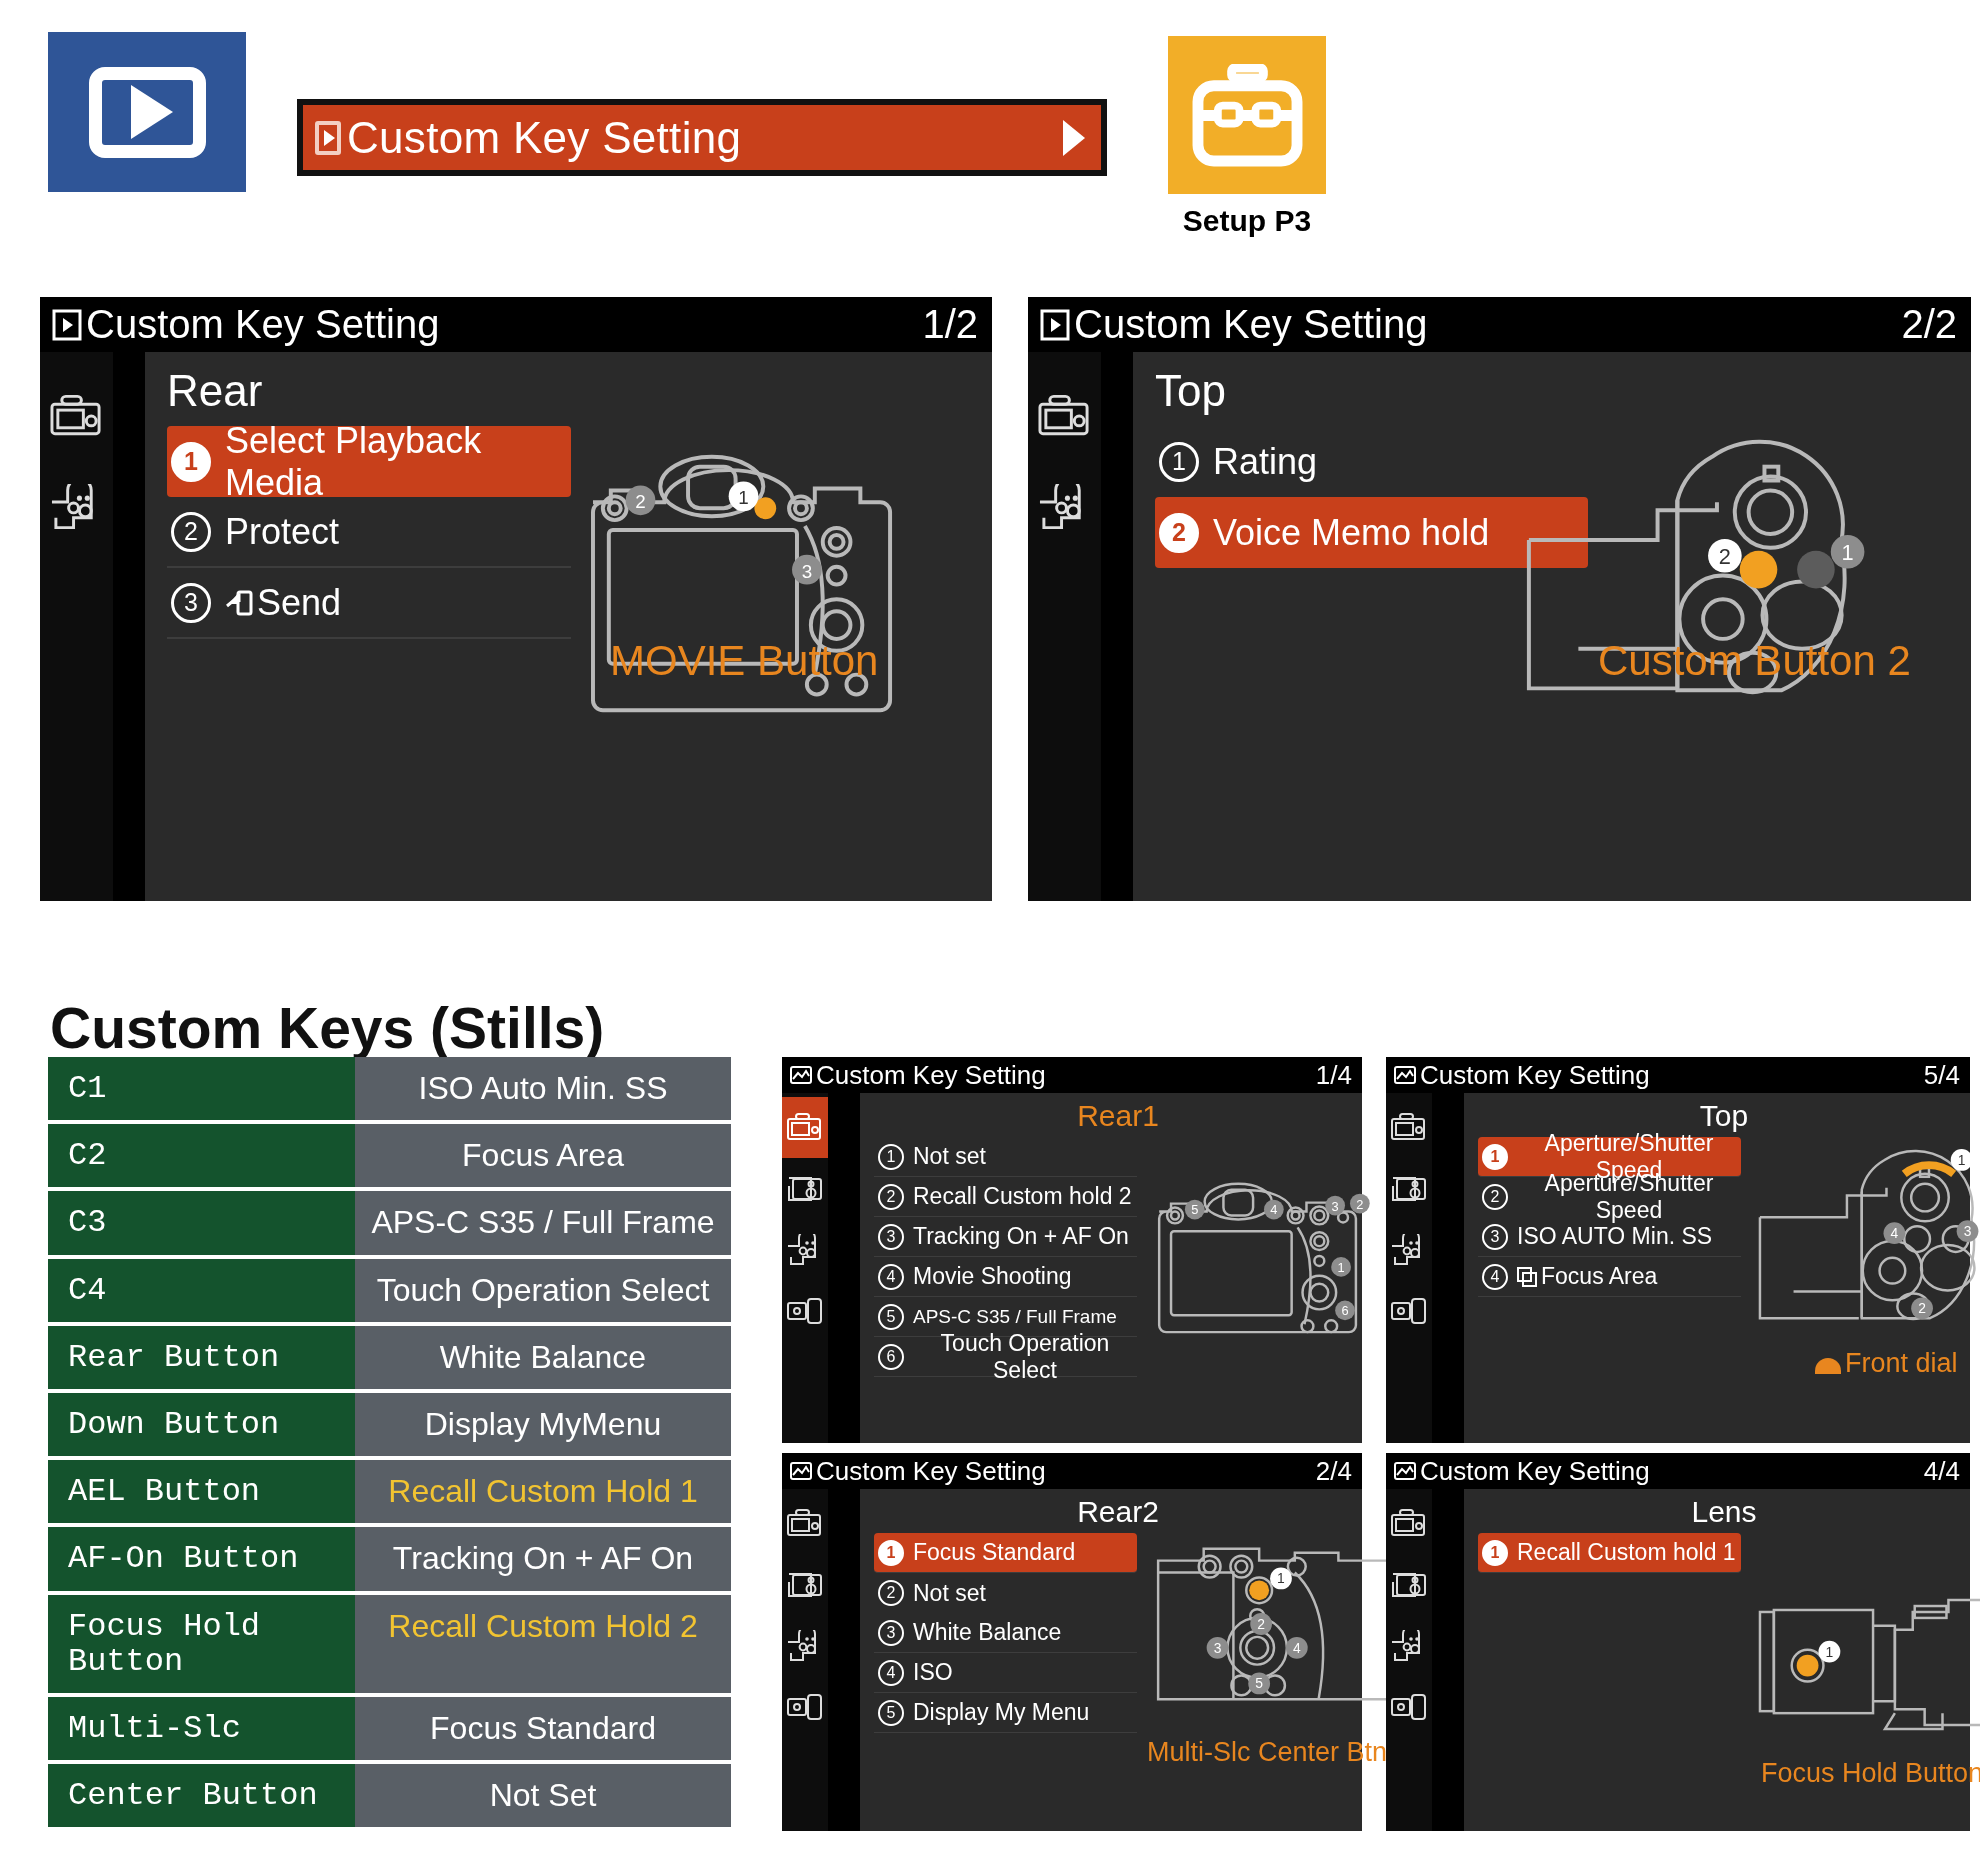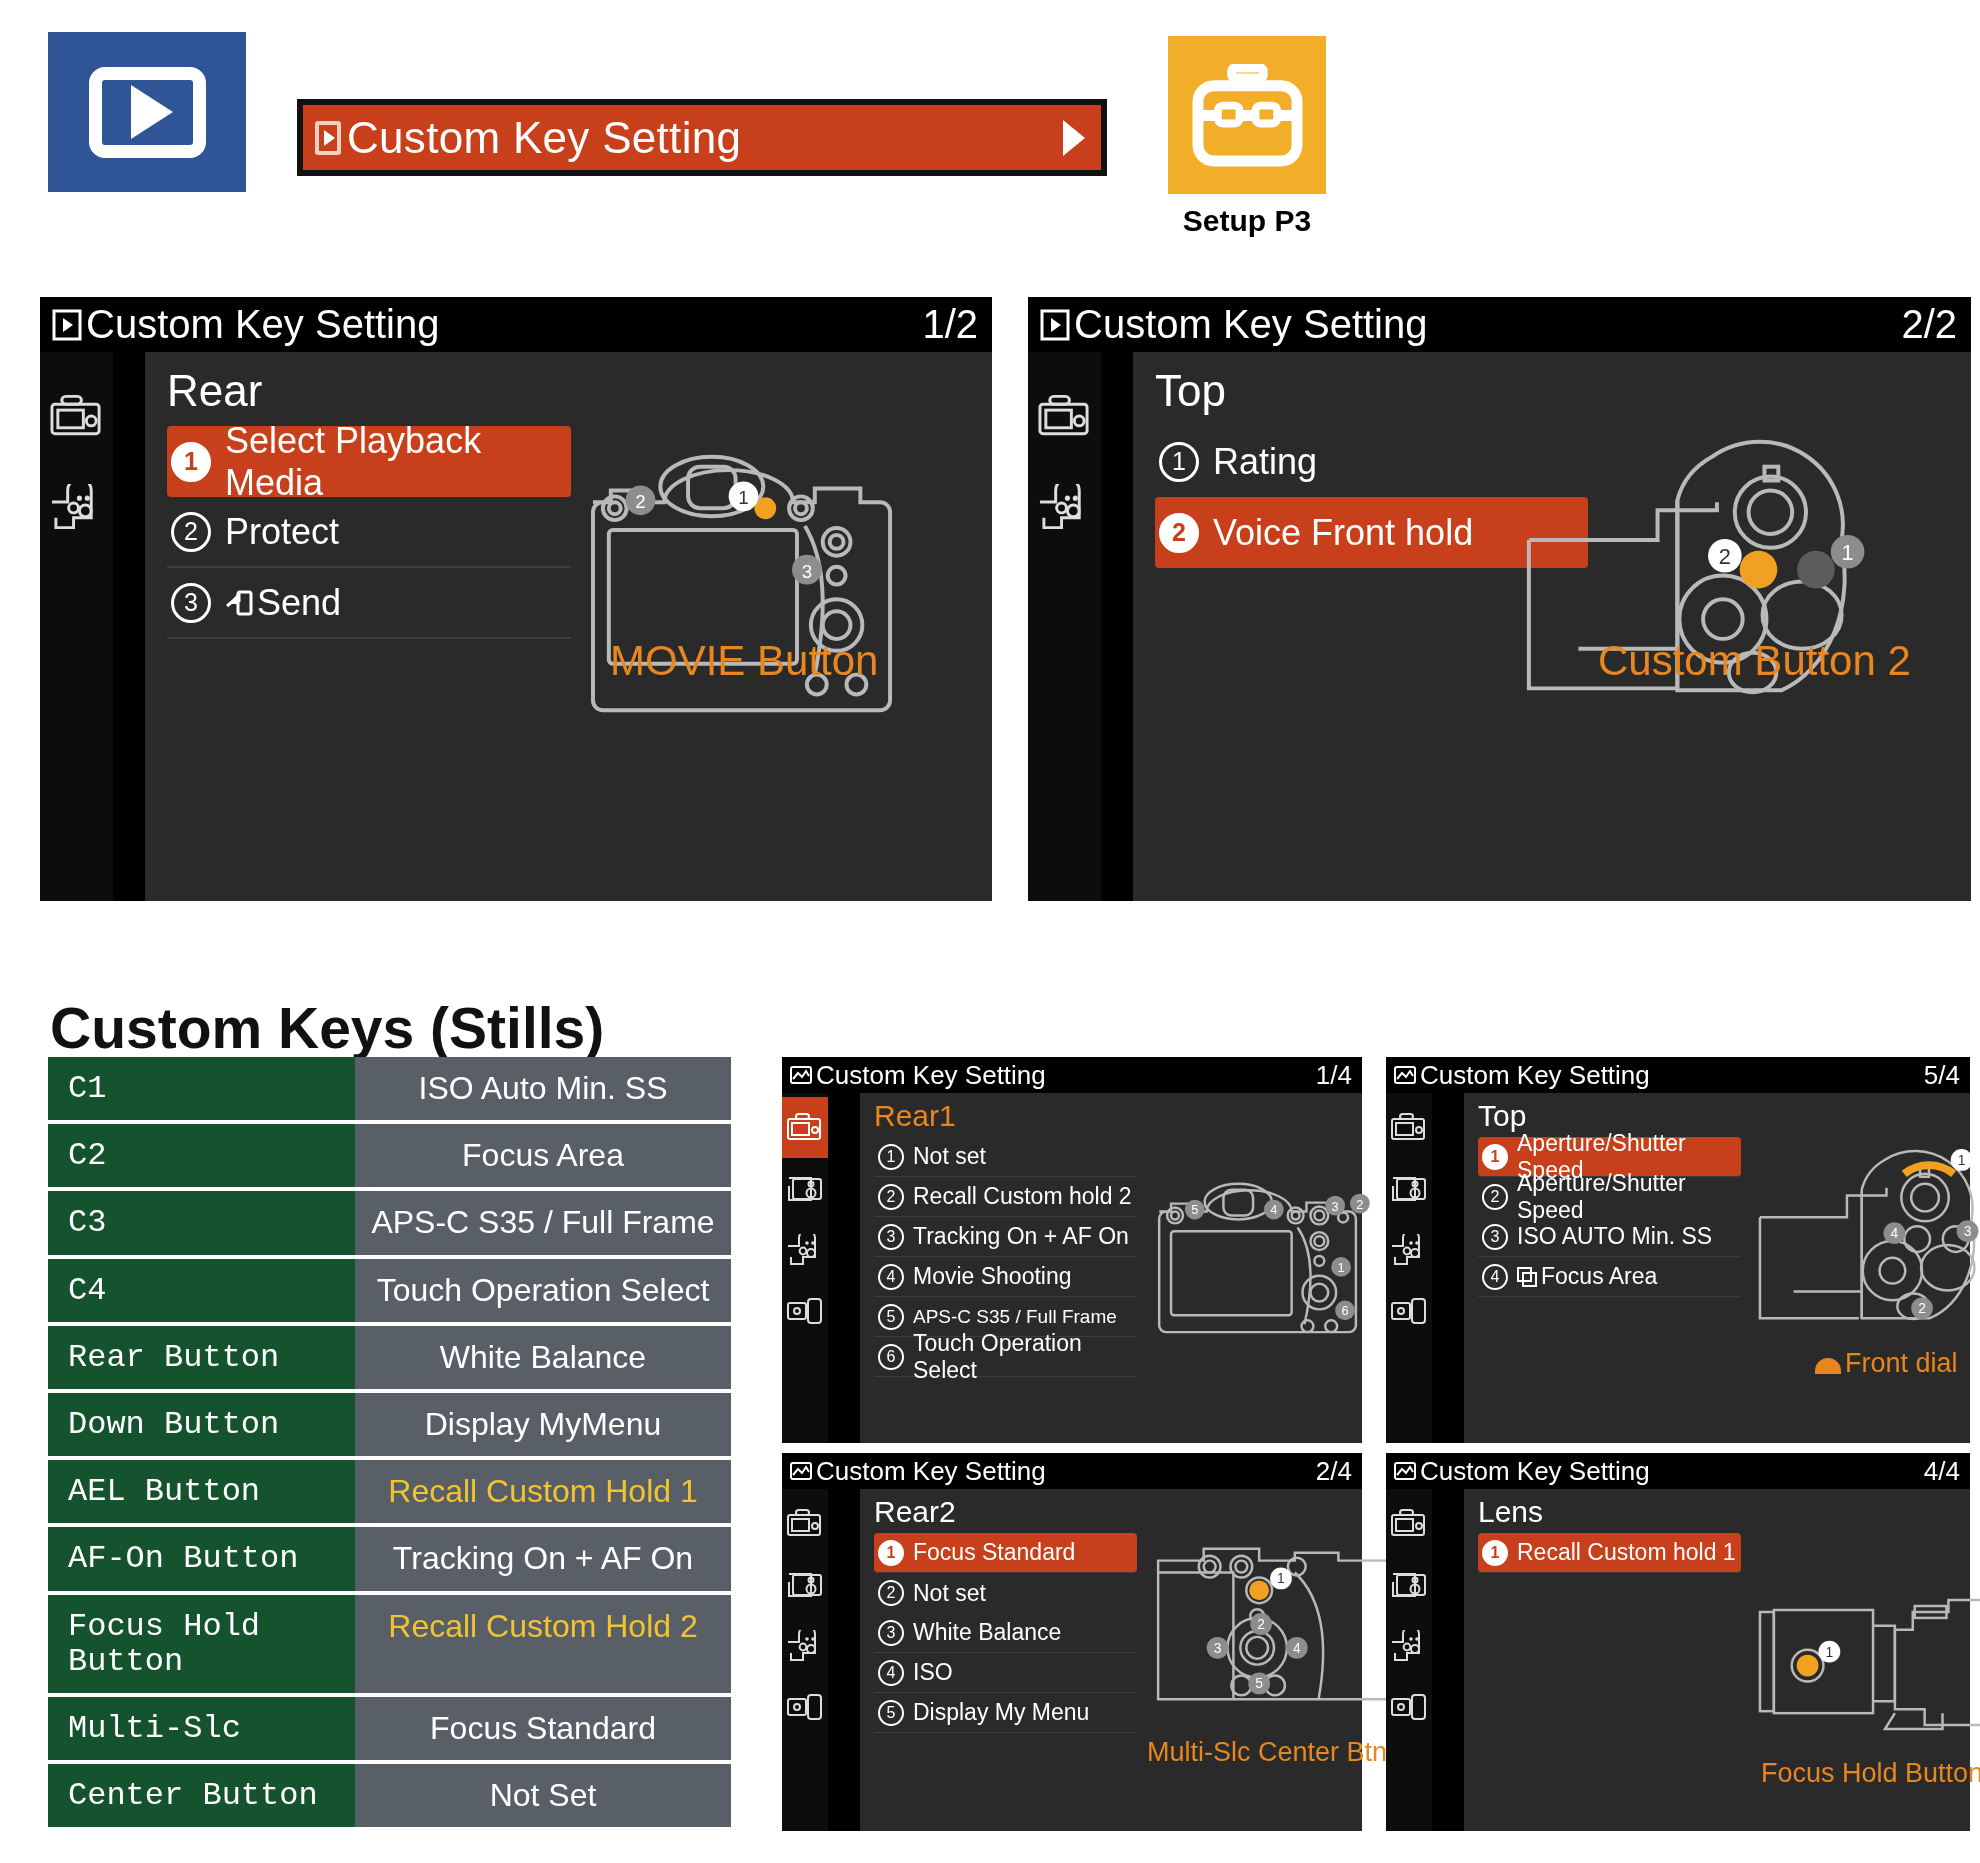--- a/index.html
+++ b/index.html
@@ -113,21 +113,21 @@
   .ktval {
     flex: 1 1 auto; background: #595f66; color: #ffffff;
     font-size: 32px; padding: 14px 0; text-align: center; line-height: 1.1;
   }
   .ktval.hl { color: #f2c431; }
 
   
   .sm { position: absolute; background: #000; }
   .sm .titlebar { height: 36px; font-size: 26px; padding: 0 10px 0 8px; }
   .sm .titlebar .pg { font-size: 26px; }
-  .sm .body { height: calc(100% - 36px); }
+  .sm .body { height: calc(100% - 36px); text-align: center; }
   .sm .railcol { width: 46px; padding-top: 4px; }
   .sm .railcol .rail-item { height: 61px; }
   .sm .railcol .rail-item.active { background: #c8401b; }
   .sm .grouphdr { font-size: 30px; padding: 6px 0 4px 14px; }
   .sm .grouphdr.orange { color: #e8861f; }
   .sm .list { width: 277px; padding-left: 14px; }
   .sm .row { height: 40px; font-size: 23px; border-bottom: 1px solid #3d3d3d; }
   .sm .row.sel { background: #c8401b; }
   .sm .row.tight { font-size: 19px; }
   .sm .num { width: 26px; height: 26px; font-size: 16px; border-width: 2px; margin-right: 9px; }
@@ -296,21 +296,21 @@
       </div>
       <div class="content">
         <div class="grouphdr">Top</div>
         <div class="list" style="width:455px;">
           <div class="row" style="border-bottom:none;">
             <span class="num">1</span>
             <span>Rating</span>
           </div>
           <div class="row sel">
             <span class="num filled">2</span>
-            <span>Voice Front hold</span>
+            <span>Voice Memo hold</span>
           </div>
         </div>
 
         <div style="position:absolute; left:386px; top:69px;">
           <svg width="386" height="317" viewBox="0 0 390 320">
             <g fill="none" stroke="#b9b9b9" stroke-width="4">
               <path d="M10 120 h130 v-30 h60 v-8"></path>
               <path d="M10 120 v150 h150"></path>
               <path d="M60 230 h100"></path>
               <path d="M160 270 v-190"></path>

